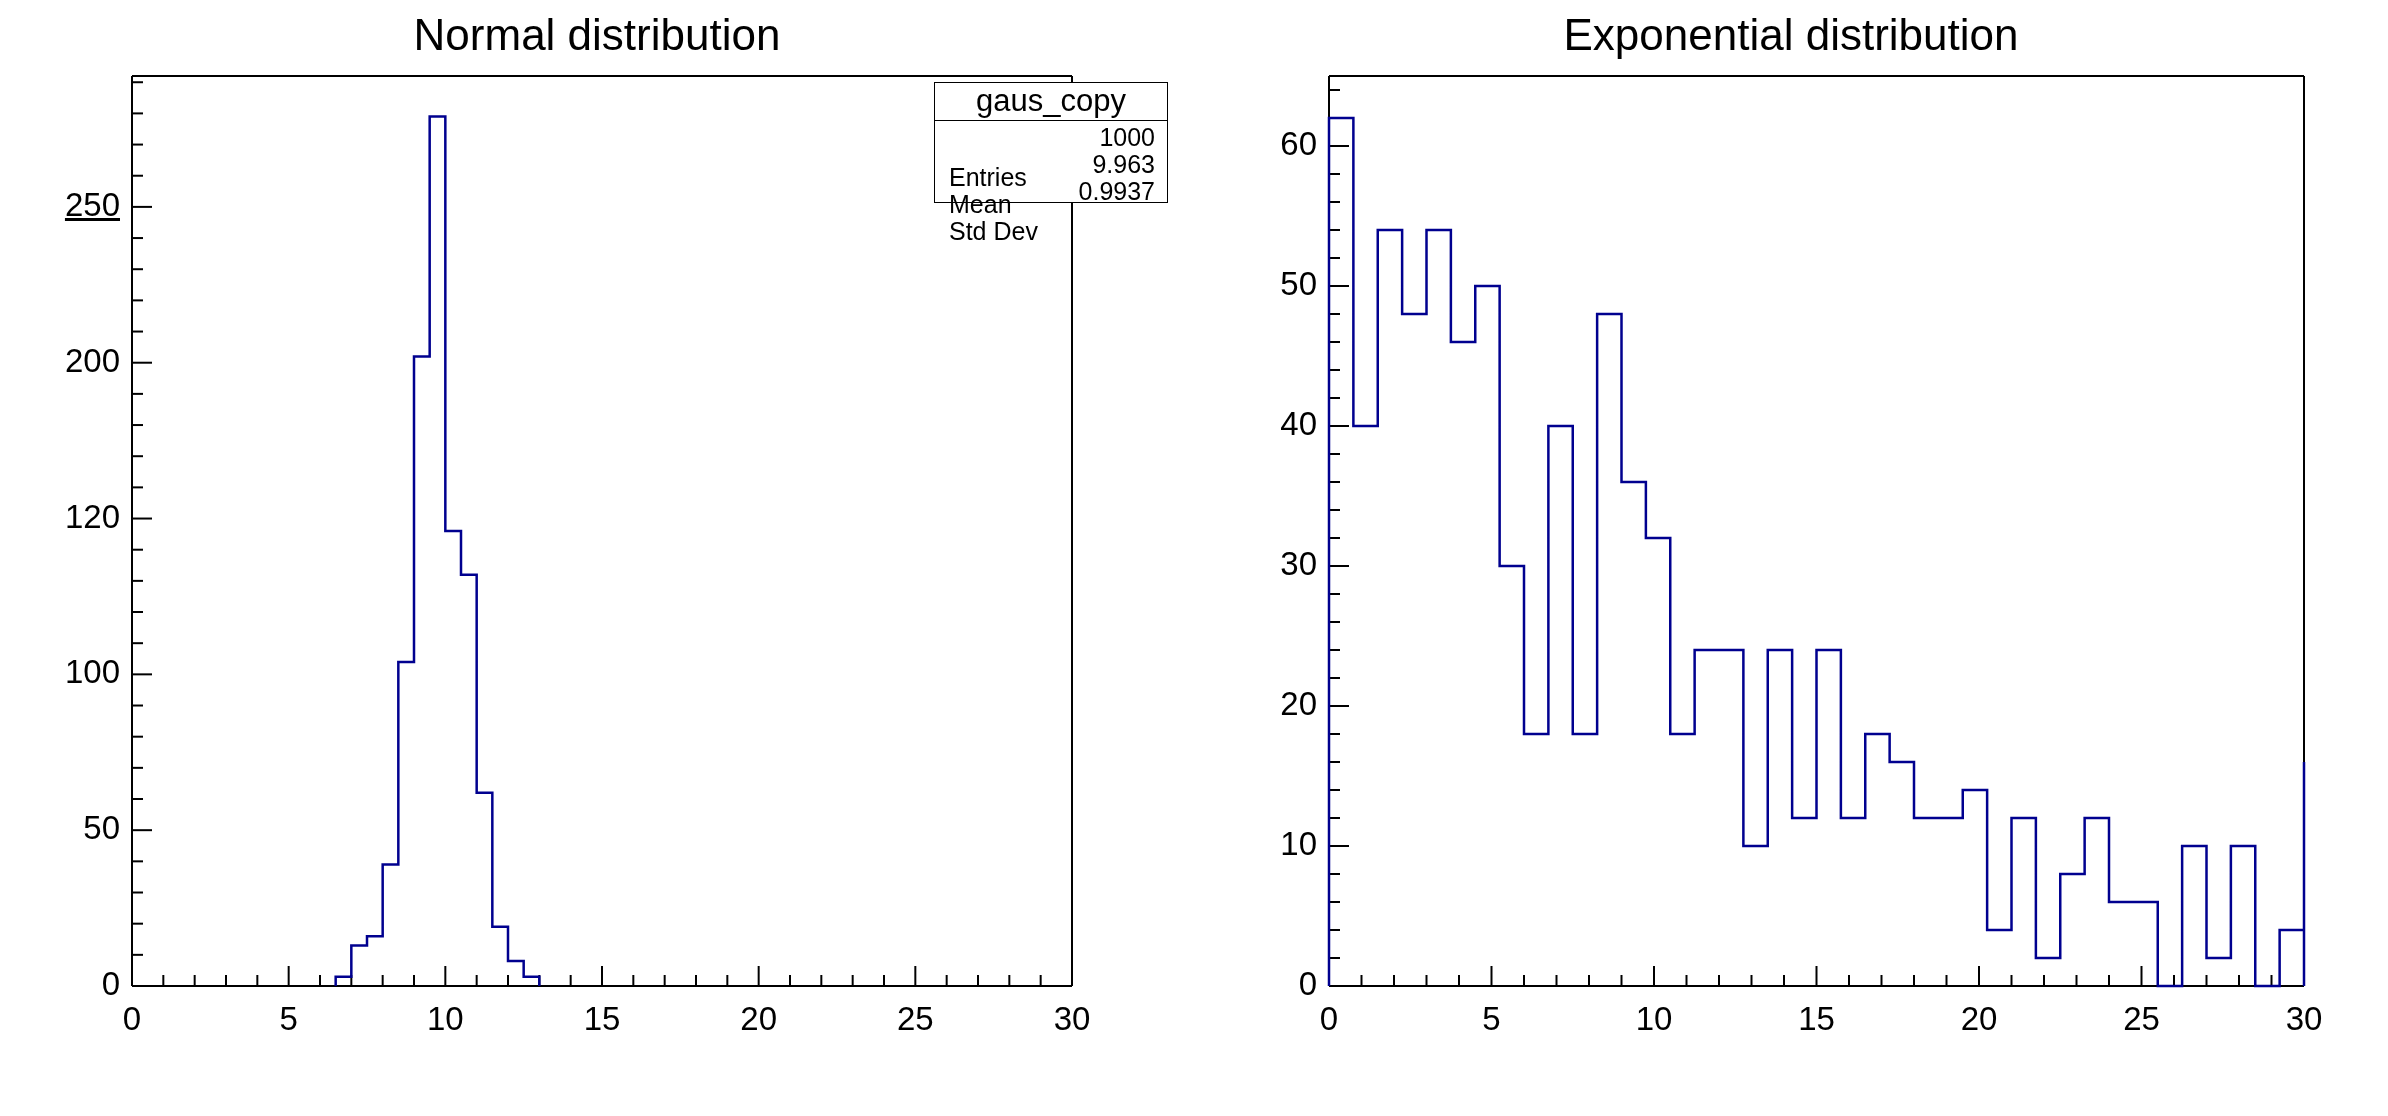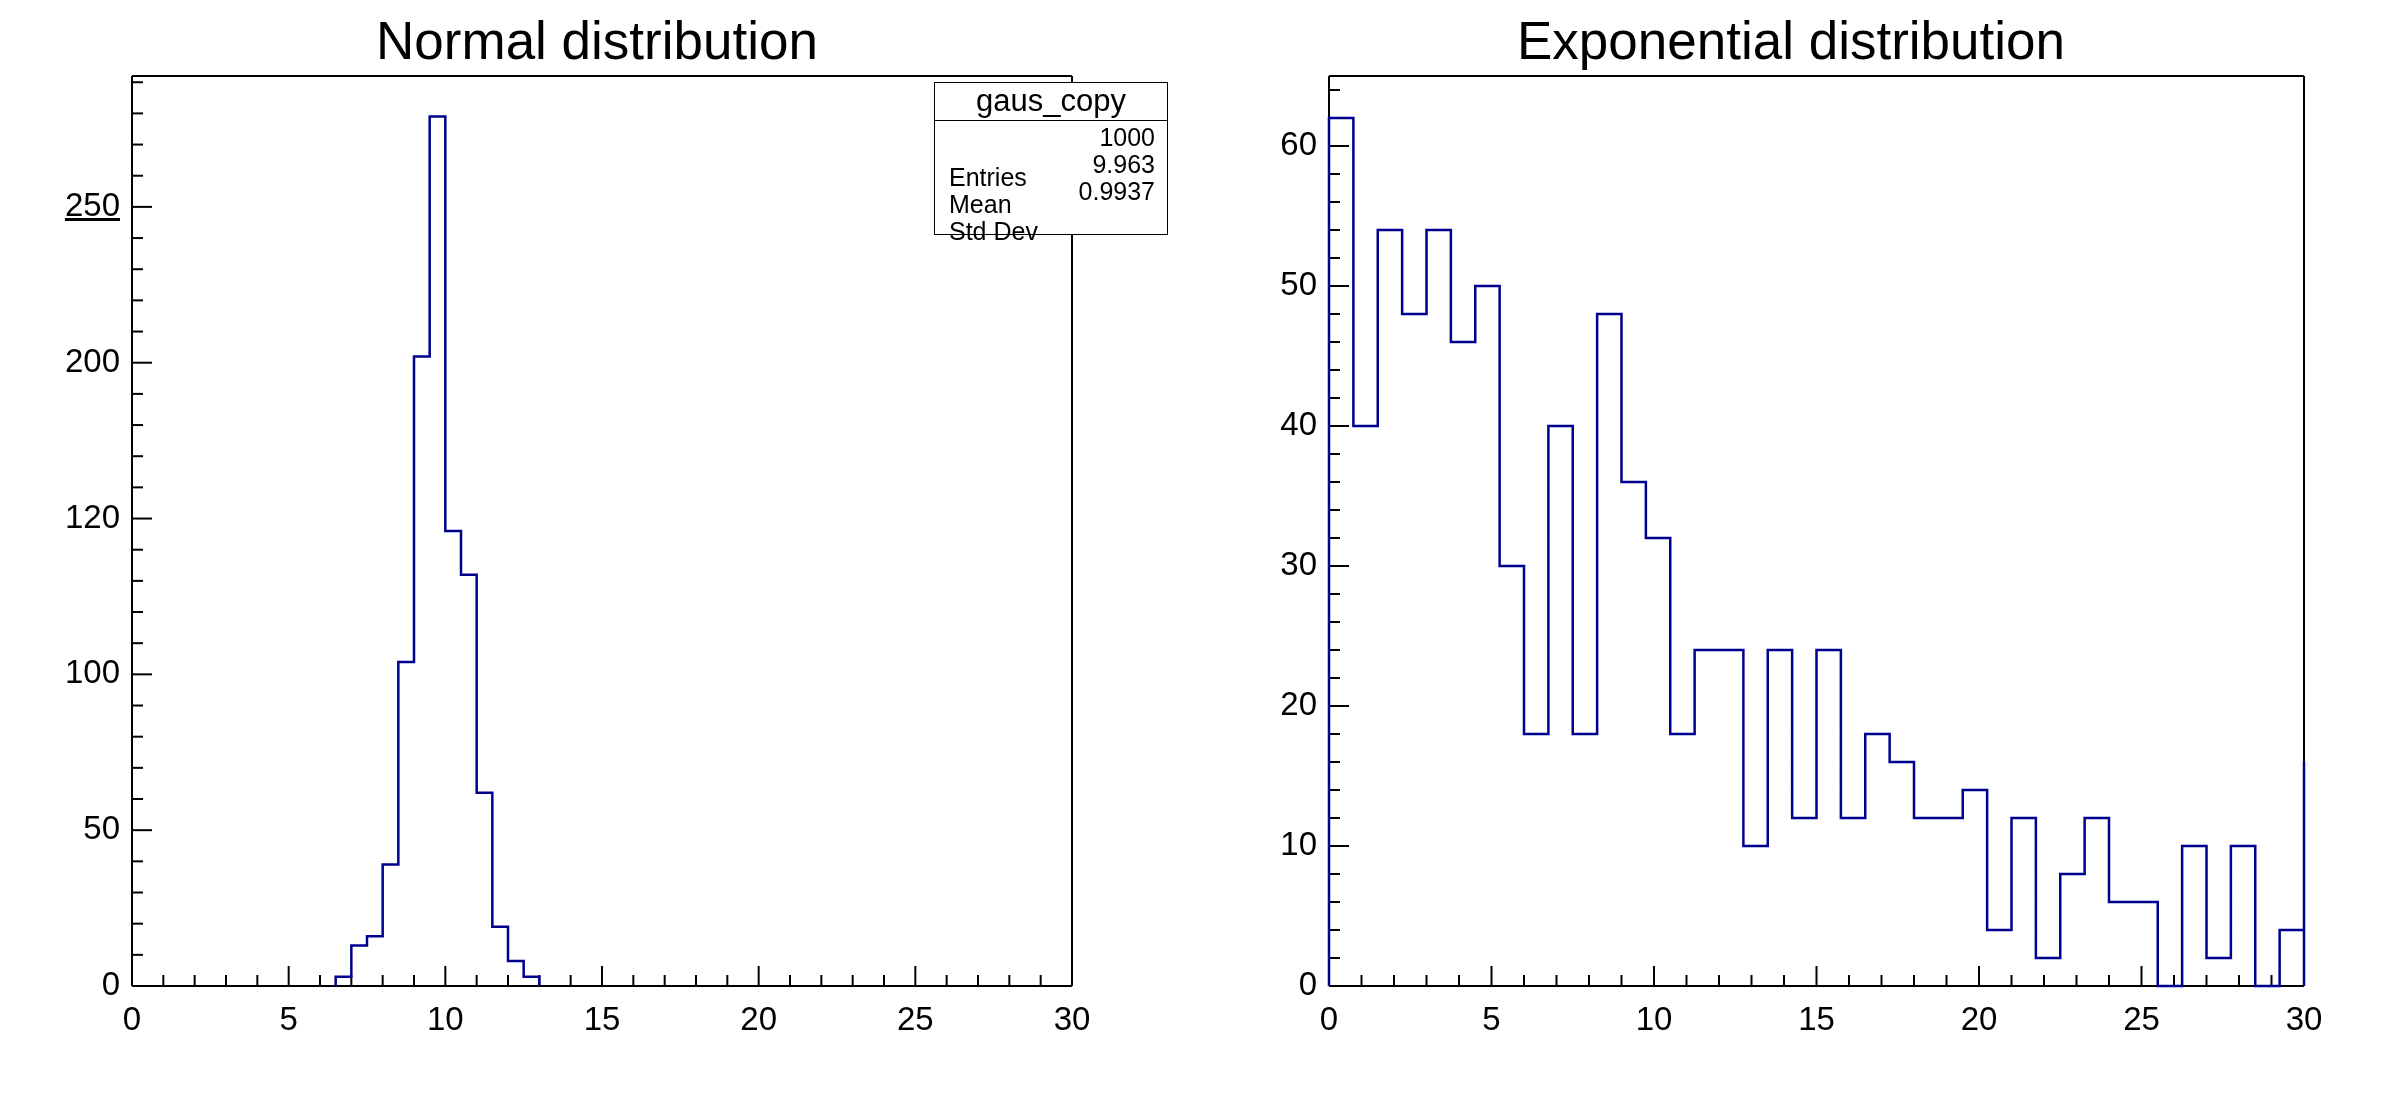--- a/index.html
+++ b/index.html
@@ -29,21 +29,21 @@
   }
   #pad-left  { left: 0; }
   #pad-right { left: 1194px; }
 
   .pad-title {
     position: absolute;
     top: 10px;
     left: 0;
     width: 100%;
     text-align: center;
-    font-size: 53px;
+    font-size: 44px;
     font-family: "Liberation Sans", sans-serif;
     color: #000000;
     white-space: nowrap;
   }
 
   .frame-svg {
     position: absolute;
     left: 0;
     top: 0;
   }
@@ -73,21 +73,21 @@
     white-space: nowrap;
   }
   .stats-label { text-align: left; margin-top: 40px; }
   .stats-value { text-align: right; }
 
   
   #stats-left {
     left: 934px;
     top: 82px;
     width: 234px;
-    height: 153px;
+    height: 121px;
     font-size: 25px;
   }
   #stats-left .stats-title { height: 38px; line-height: 36px; font-size: 31px; }
   #stats-left .stats-rows { padding: 3px 12px 0 14px; }
   #stats-left .stats-row { height: 27px; line-height: 27px; }
 
   .axis-label {
     position: absolute;
     font-size: 33px;
     font-family: "Liberation Sans", sans-serif;

